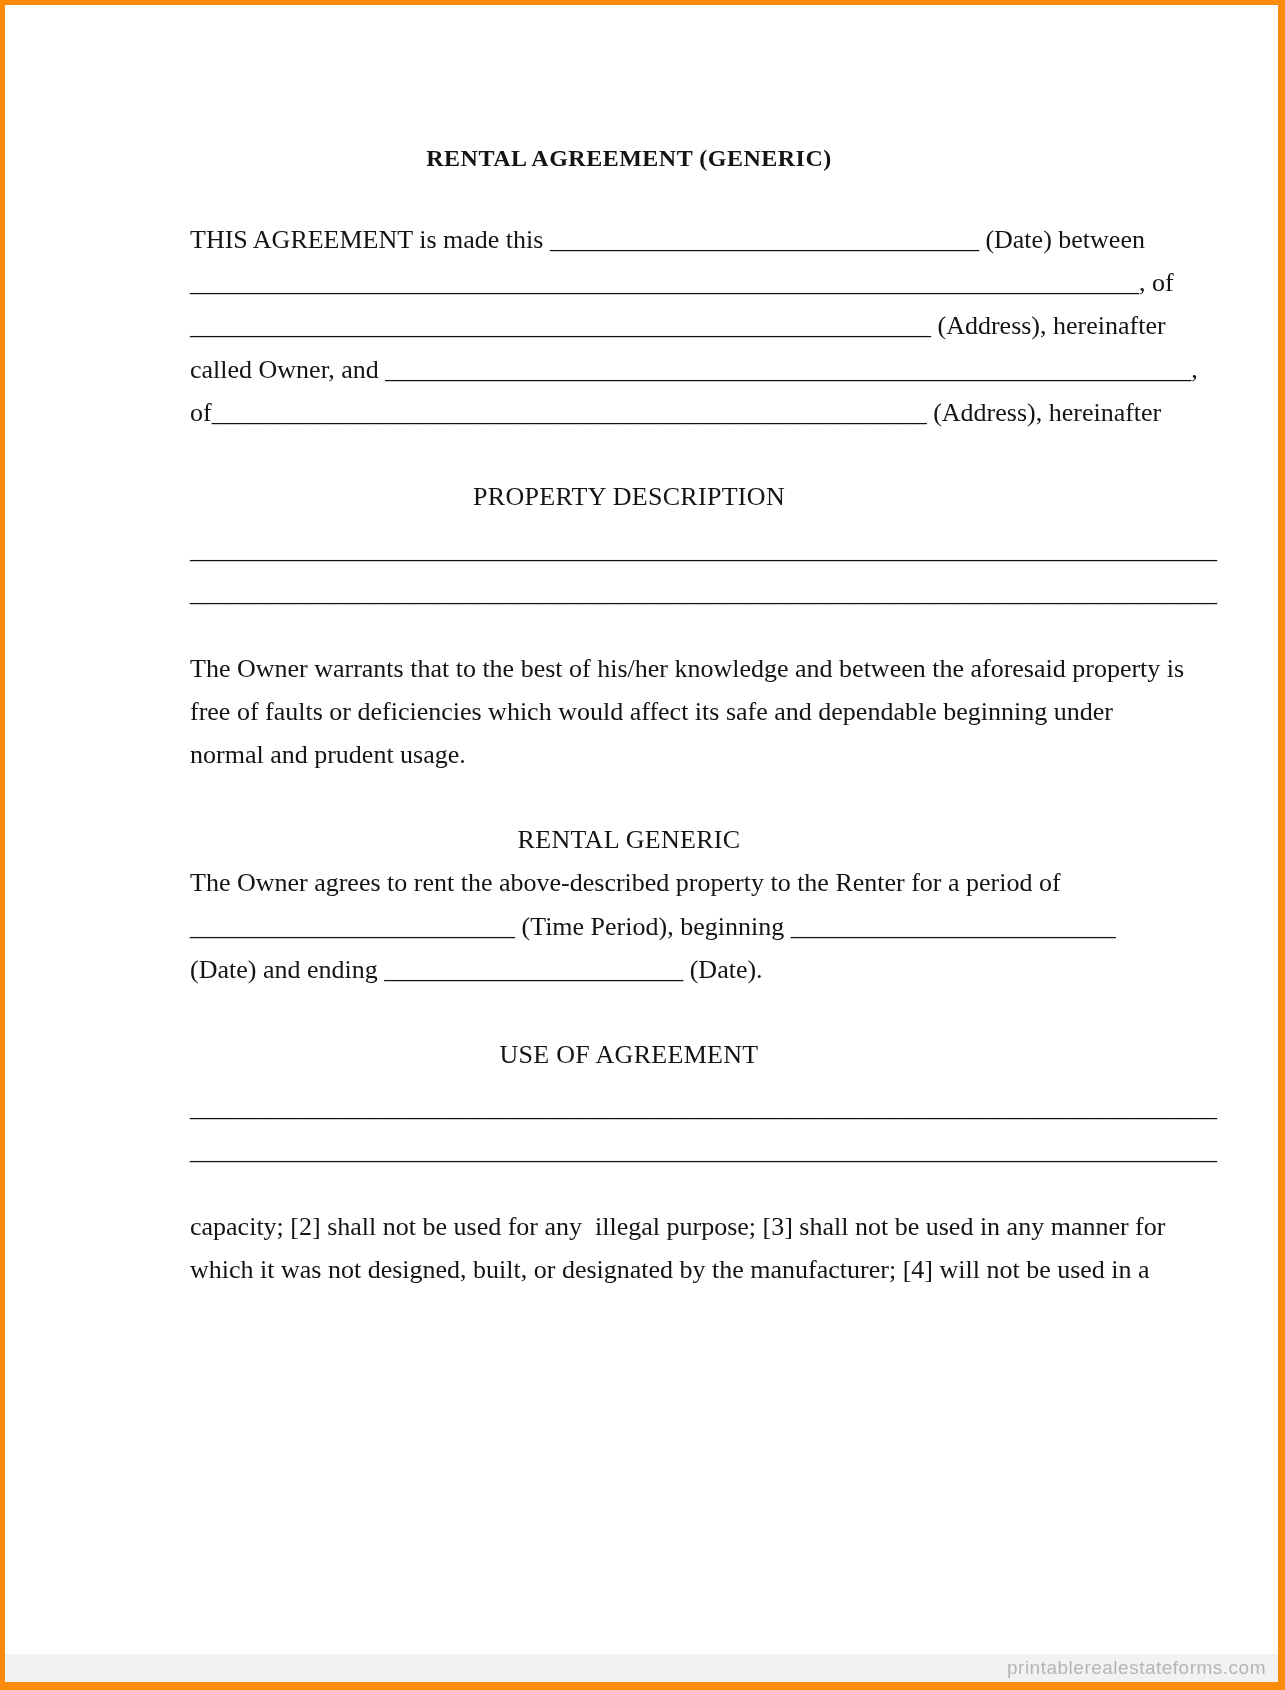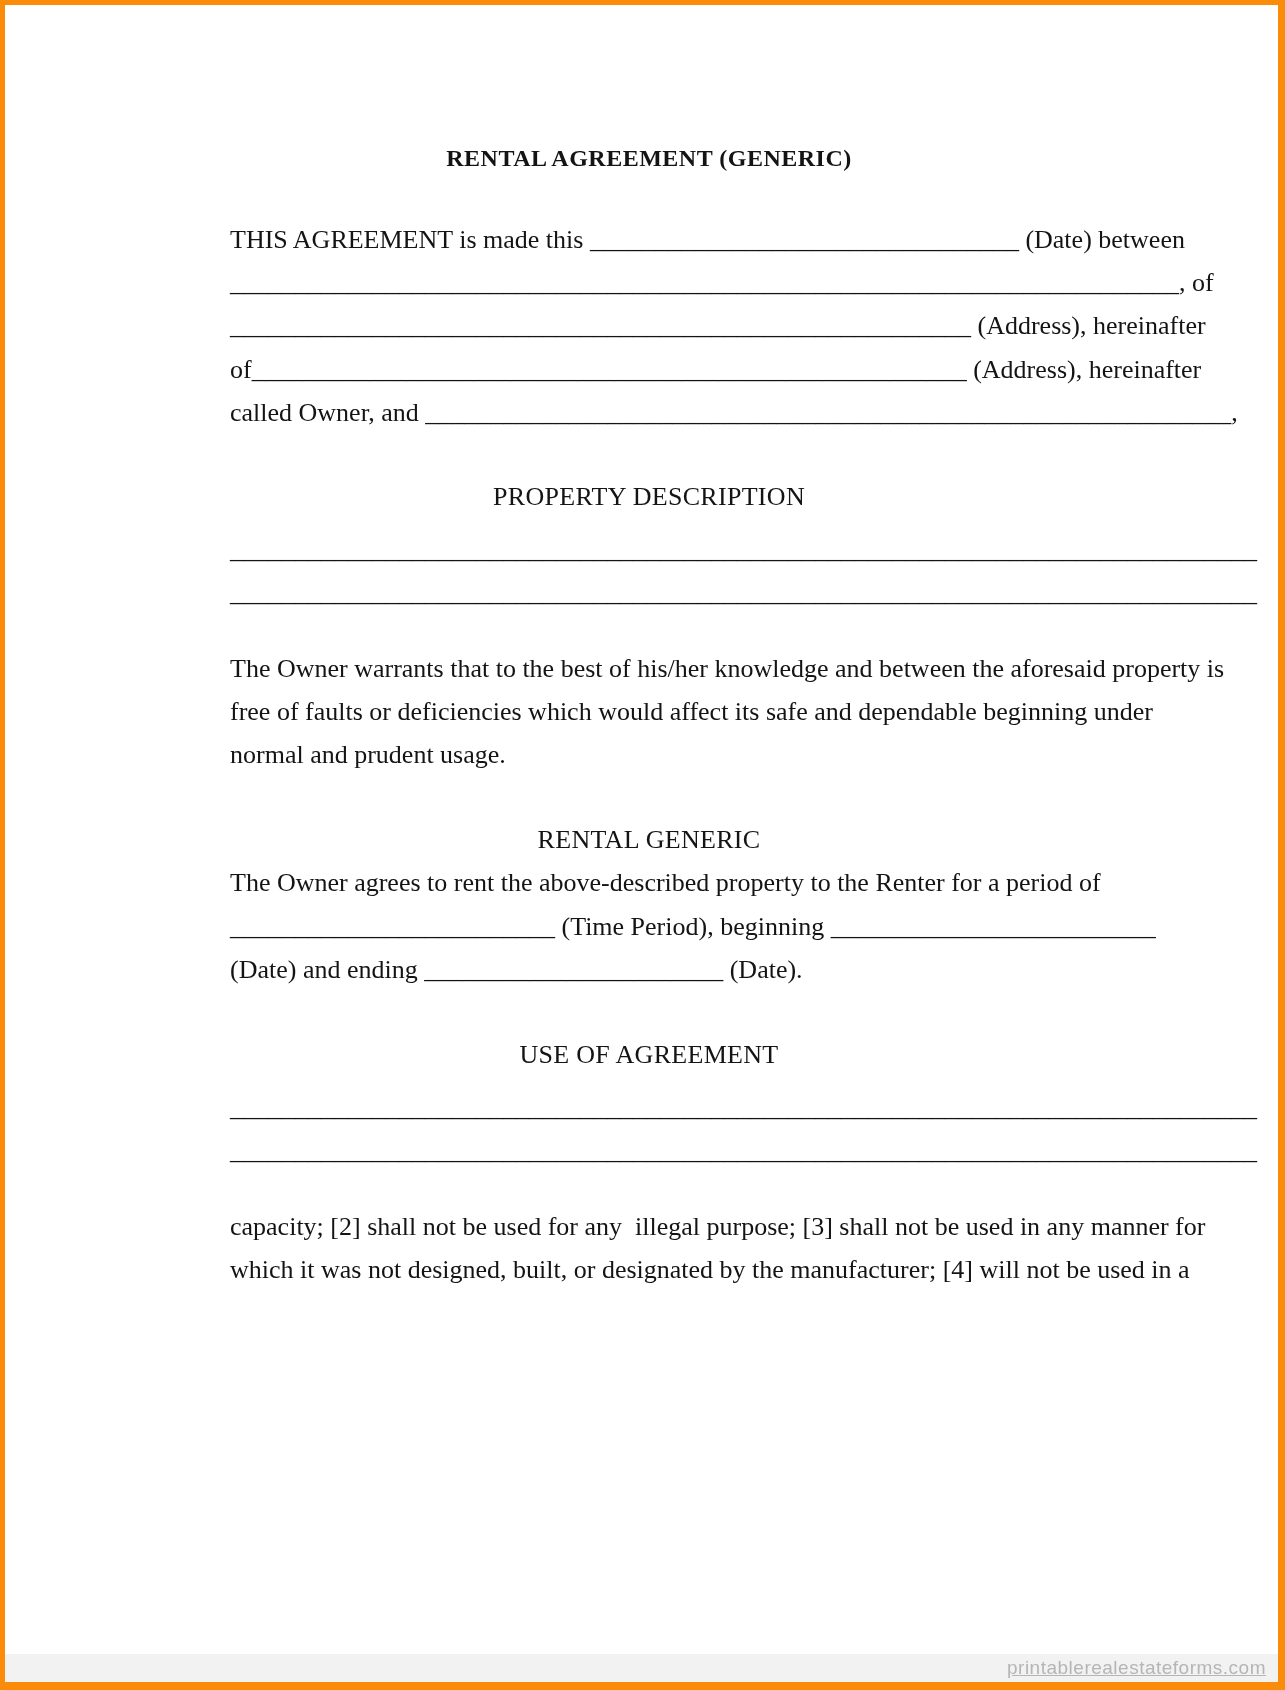--- a/index.html
+++ b/index.html
@@ -14,21 +14,20 @@
     position: relative;
     width: 1285px;
     height: 1690px;
     background: #ffffff;
     border-style: solid;
     border-color: var(--border-orange);
     border-width: 5px 7px 8px 5px;
     overflow: hidden;
     font-family: "Liberation Serif", "DejaVu Serif", serif;
     color: var(--ink);
-    padding-left: 40px;
   }
   .content {
     padding: 132px 210px 0 185px;
   }
   .doc-title {
     font-size: 24px;
     font-weight: bold;
     line-height: 43px;
     text-align: center;
     letter-spacing: 0.5px;
@@ -58,37 +57,36 @@
     display: flex;
     align-items: center;
     justify-content: flex-end;
     padding-right: 12px;
   }
   .footer-site {
     font-family: "Liberation Sans", "DejaVu Sans", sans-serif;
     font-size: 19px;
     color: var(--footer-text);
     letter-spacing: 0.5px;
-    text-decoration: underline;
   }
 </style>
 </head>
 <body>
 
 <div class="page">
   <div class="content">
 
     <div class="doc-title">RENTAL AGREEMENT (GENERIC)</div>
 
     <div class="para intro">
       <div class="line">THIS AGREEMENT is made this _________________________________ (Date) between</div>
       <div class="line">_________________________________________________________________________, of</div>
       <div class="line">_________________________________________________________ (Address), hereinafter</div>
+      <div class="line">called Owner, and ______________________________________________________________,</div>
       <div class="line">of_______________________________________________________ (Address), hereinafter</div>
-      <div class="line">called Owner, and ______________________________________________________________,</div>
     </div>
 
     <div class="heading heading-property">PROPERTY DESCRIPTION</div>
 
     <div class="blanks blanks-property">
       <div class="line">_______________________________________________________________________________</div>
       <div class="line">_______________________________________________________________________________</div>
     </div>
 
     <div class="para warranty">

